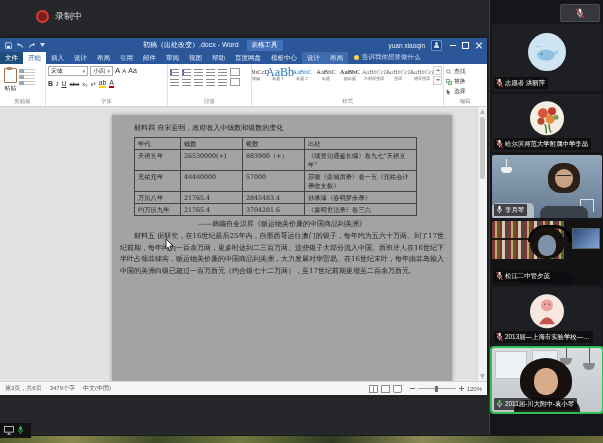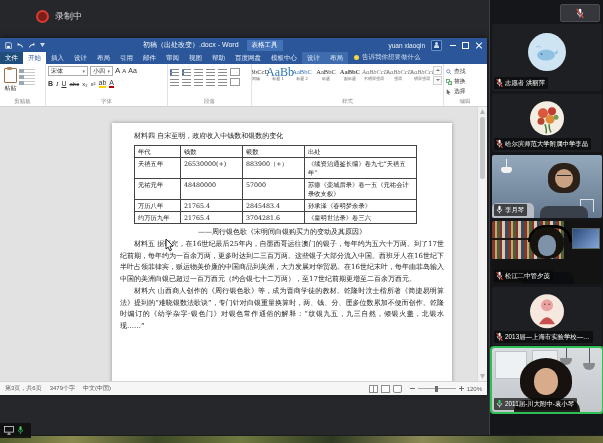--- a/index.html
+++ b/index.html
@@ -73,21 +73,21 @@
   .styarrows{position:absolute;right:1px;top:2px;display:flex;flex-direction:column;gap:1px;}
   .sarr{width:7px;height:7px;border:1px solid #d0d0d0;background:#fafafa;position:relative;}
   .sarr::before{content:"";position:absolute;left:1.5px;top:2px;border-left:2px solid transparent;border-right:2px solid transparent;}
   .sarr.up::before{border-bottom:2px solid #777;}
   .sarr.dn::before{border-top:2px solid #777;}
   .g-edit{width:42px;border-right:none;}
   .erow{display:flex;align-items:center;gap:2px;margin-top:1px;font-size:5.8px;color:#3a3a3a;white-space:nowrap;}
   .eico{width:6px;height:6px;flex:0 0 6px;}
   
   .docarea{position:relative;height:274px;background:#e2e2e2;overflow:hidden;}
-  .page{position:absolute;left:112px;top:16px;width:340px;height:266px;background:#ffffff;
+  .page{position:absolute;left:112px;top:8px;width:340px;height:266px;background:#a3a3a3;
         box-shadow:0 0 4px rgba(0,0,0,.35);box-sizing:border-box;padding:8px 8px 0 8px;
         font-family:"DejaVu Serif",serif;color:#1d1d1d;}
   .m4title{font-size:7px;line-height:11px;text-indent:2em;}
   table.mtab{border-collapse:collapse;table-layout:fixed;width:282px;margin:3px 0 2px 14px;}
   table.mtab td,table.mtab th{border:1px solid #444;font-size:6.3px;line-height:9px;font-weight:normal;
         text-align:left;padding:1px 3px;vertical-align:top;font-family:"DejaVu Serif",serif;}
   .srcline{font-size:7px;line-height:12px;text-align:center;}
   .para{font-size:7px;line-height:11.5px;text-indent:2em;text-align:justify;margin-top:1px;}
   .vsb{position:absolute;right:0;top:0;bottom:0;width:9px;background:#f2f2f2;border-left:1px solid #dadada;}
   .vsb .thumb{position:absolute;left:1.5px;top:10px;width:5px;height:62px;background:#c9c9c9;border-radius:2px;}
@@ -385,23 +385,22 @@
             <td>孙承泽《春明梦余录》</td>
           </tr>
           <tr>
             <td>约万历九年</td>
             <td>21765.4</td>
             <td>3704281.6</td>
             <td>《皇明世法录》卷三六</td>
           </tr>
         </tbody>
           </table>
-        <div class="srcline">——周行银色歌《宋明间白银购买力的变动及其原因》</div>
+        <div class="srcline">——摘编自全汉昇《贩运物美价廉的中国商品到美洲》</div>
         <div class="para">材料五 据研究，在16世纪最后25年内，自墨西哥运往澳门的银子，每年约为五六十万两。到了17世纪前期，每年约为一百余万两，更多时达到二三百万两。这些银子大部分流入中国。西班牙人在16世纪下半叶占领菲律宾，贩运物美价廉的中国商品到美洲，大力发展对华贸易。在16世纪末叶，每年由菲岛输入中国的美洲白银已超过一百万西元（约合银七十二万两），至17世纪前期更增至二百余万西元。</div>
-        <div class="para">材料六 山西商人创作的《周行银色歌》等，成为晋商学徒的教材。乾隆时汶士楷所著《简捷易明算法》提到的“难晓银数法歌诀”，专门针对白银重量换算时，两、钱、分、厘多位数累加不便而创作。乾隆时编订的《幼学杂字·银色门》对银色常作通俗的解释：“纹银九五，九三自然，倾银火盖，北银水现……”</div>
       </div>
       <div class="vsb">
         <div class="arr up"></div>
         <div class="thumb"></div>
         <div class="arr dn"></div>
       </div>
     </div>
 
     <div class="statusbar">
       <span>第3页，共6页</span>

